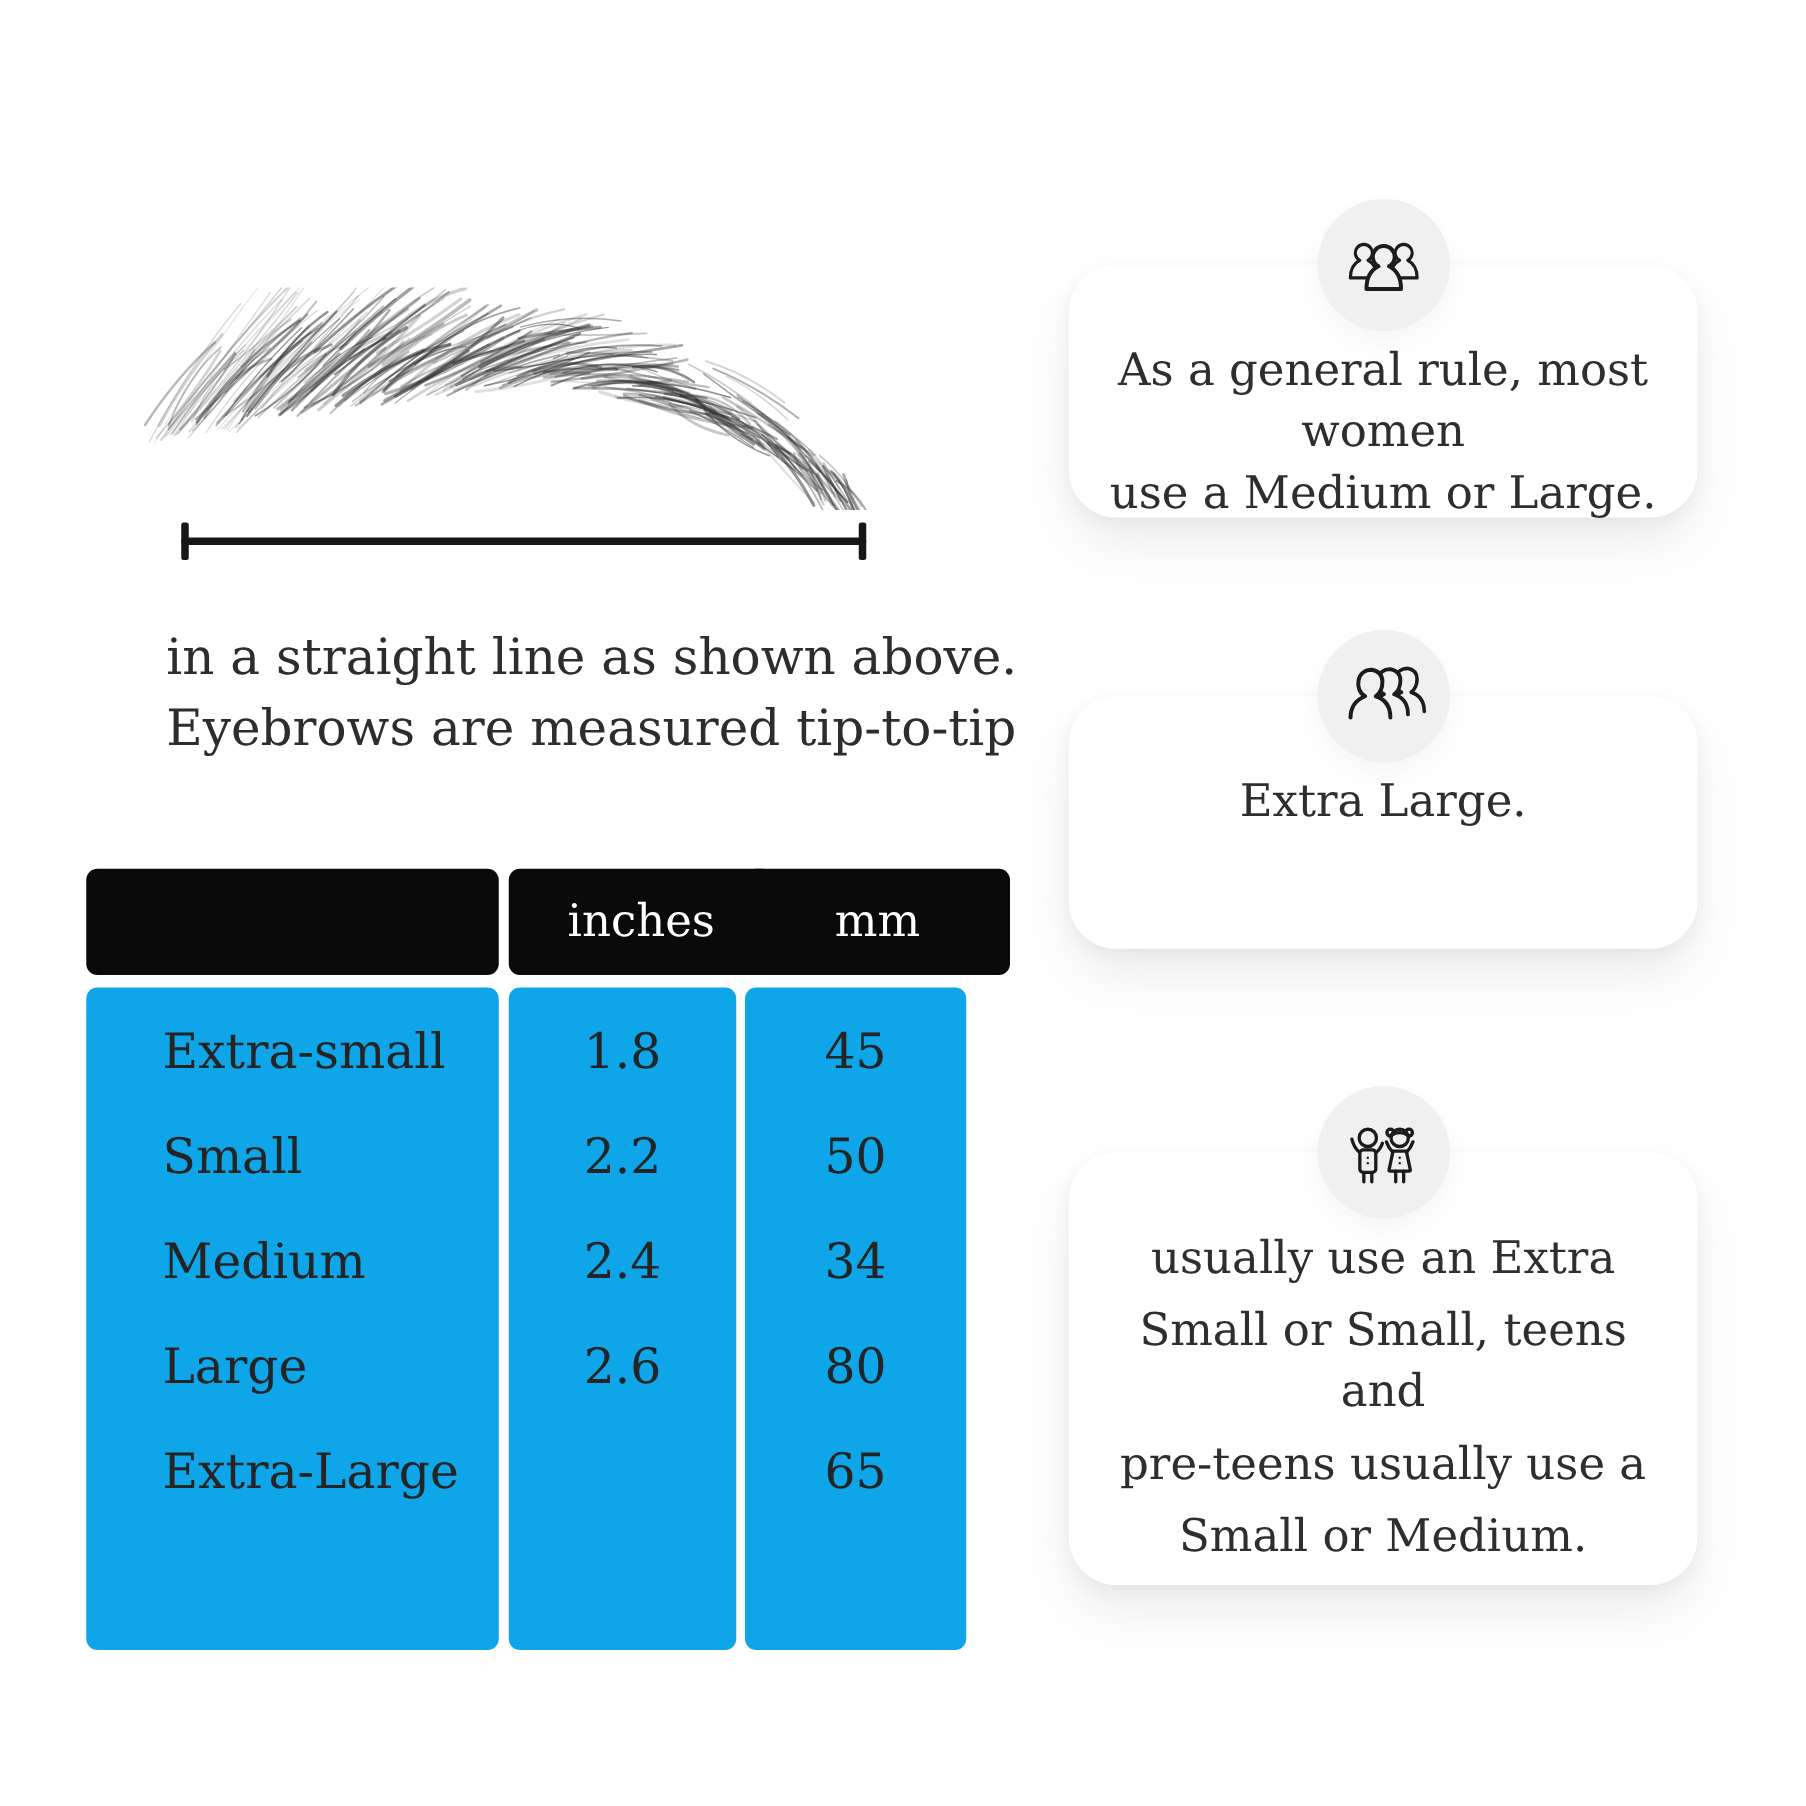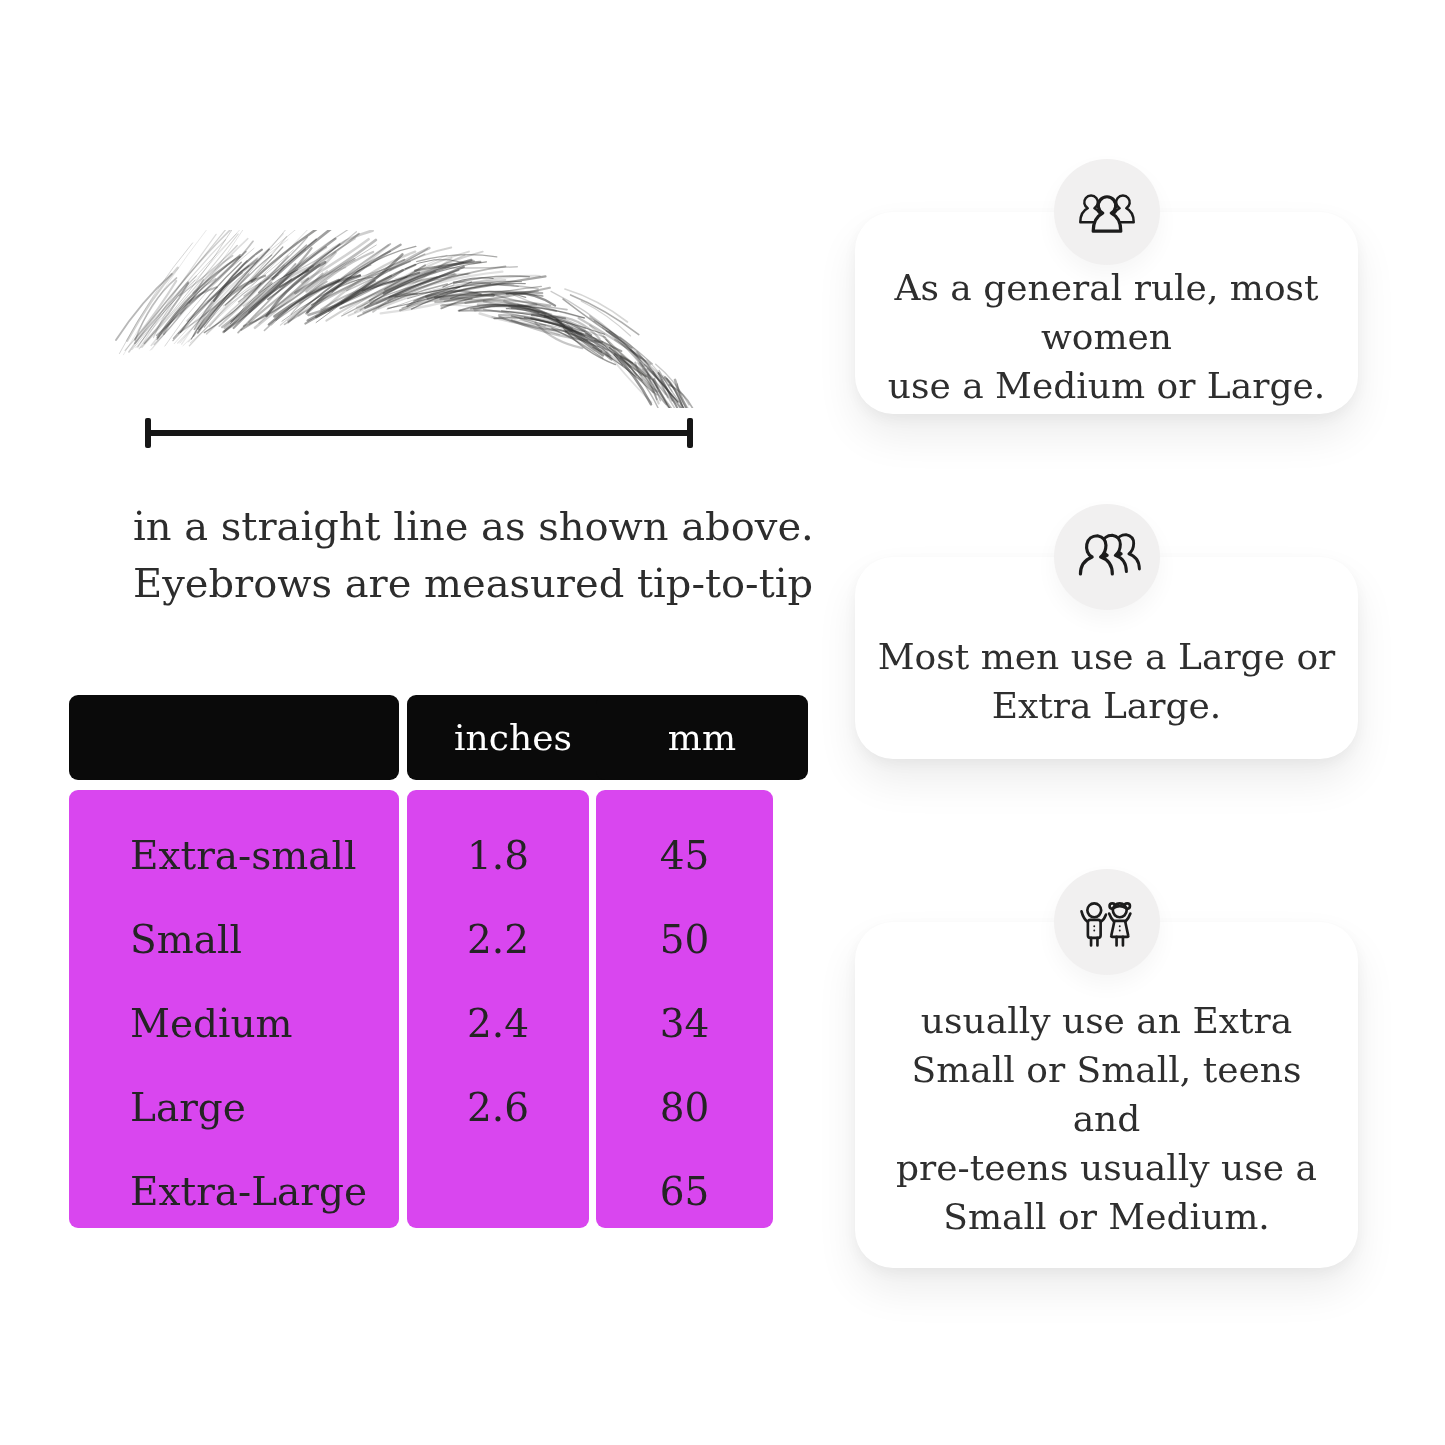--- a/index.html
+++ b/index.html
@@ -17,39 +17,39 @@
   .measure-line .cap.left{left:0}
   .measure-line .cap.right{right:0}
   
   #caption{position:absolute;left:133px;top:498px;font-size:40px;line-height:57px;color:#2d2d2d}
   
   .th{position:absolute;top:695px;height:85px;background:#0a0a0a;border-radius:9px;
       display:flex;align-items:center;justify-content:center;color:#ffffff;font-size:36px}
   #th-0{left:69px;width:330px}
   #th-1{left:407px;width:212px}
   #th-2{left:596px;width:212px}
-  .col{position:absolute;top:790px;height:438px;background:#d946ef;border-radius:9px;padding-top:23px}
+  .col{position:absolute;top:790px;height:530px;background:#0ea5e9;border-radius:9px;padding-top:9px}
   #col-labels{left:69px;width:330px}
   #col-inches{left:407px;width:182px}
   #col-mm{left:596px;width:177px}
   .cell{height:84px;display:flex;align-items:center;justify-content:center;font-size:39px;color:#242424}
   .cell.label{justify-content:flex-start;padding-left:61px}
   
   .card{position:absolute;left:855px;width:503px;background:#ffffff;border-radius:38px;
         box-shadow:0 22px 42px rgba(0,0,0,0.075),0 5px 14px rgba(0,0,0,0.045)}
   #card-0{top:212px;height:202px}
   #card-1{top:557px;height:202px}
   #card-2{top:922px;height:346px}
   .icon-circle{position:absolute;top:-53px;left:50%;transform:translateX(-50%);
         width:106px;height:106px;border-radius:50%;background:#f1f0f0;
         display:flex;align-items:center;justify-content:center;
         box-shadow:0 10px 22px rgba(0,0,0,0.04)}
   .icon-circle svg{width:68px;height:68px}
   .card-text{position:absolute;left:18px;right:18px;top:60px;bottom:14px;
-        display:flex;flex-direction:column;justify-content:center;
+        display:flex;flex-direction:column;justify-content:space-between;
         text-align:center;font-size:36px;line-height:49px;color:#2e2e2e}
 </style>
 </head>
 <body>
 
 <div id="page">
 
   <svg id="eyebrow" viewBox="0 0 600 178" xmlns="http://www.w3.org/2000/svg">
       <path d="M 11.0 110.0 Q 36.5 71.0 66.8 43.9" fill="none" stroke="#30302f" stroke-opacity="0.34" stroke-width="1.9" stroke-linecap="round"></path>
       <path d="M 22.2 110.8 Q 45.2 68.7 72.7 37.7" fill="none" stroke="#30302f" stroke-opacity="0.22" stroke-width="2.3" stroke-linecap="round"></path>
@@ -387,21 +387,20 @@
         </g>
         <g transform="translate(4,-1.5) scale(0.95)">
           <path d="M -15 16 C -15 6 -9 2 -4 0 C -8 -2 -10 -7 -9 -12 C -8 -17 -4 -20 1 -20 C 6 -19 9 -16 9 -11 C 9 -7 8 -3 4 0 C 10 2 15 7 15 16"></path>
         </g>
         <g transform="translate(-10,0)">
           <path d="M -15 16 C -15 6 -9 2 -4 0 C -8 -2 -10 -7 -9 -12 C -8 -17 -4 -20 1 -20 C 6 -19 9 -16 9 -11 C 9 -7 8 -3 4 0 C 10 2 15 7 15 16"></path>
         </g>
       </svg>
     </div>
     <div class="card-text">
-        <div class="line">Most men use a Large or</div>
         <div class="line">Extra Large.</div>
       </div>
   </div>
 
   <div class="card" id="card-2">
     <div class="icon-circle">
       <svg viewBox="-32 -32 64 64" fill="none" stroke="#1c1c1c" stroke-width="2.5" stroke-linejoin="round" stroke-linecap="round">
 
         <g transform="translate(-12,3)">
           <path d="M -6 -3 C -9 -5 -11 -9 -12 -13"></path>

